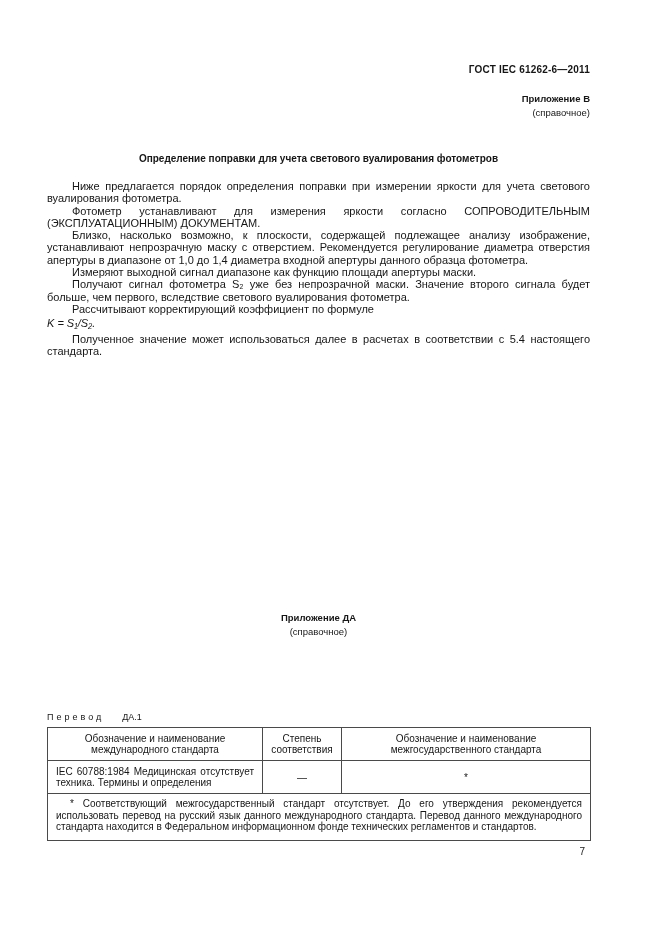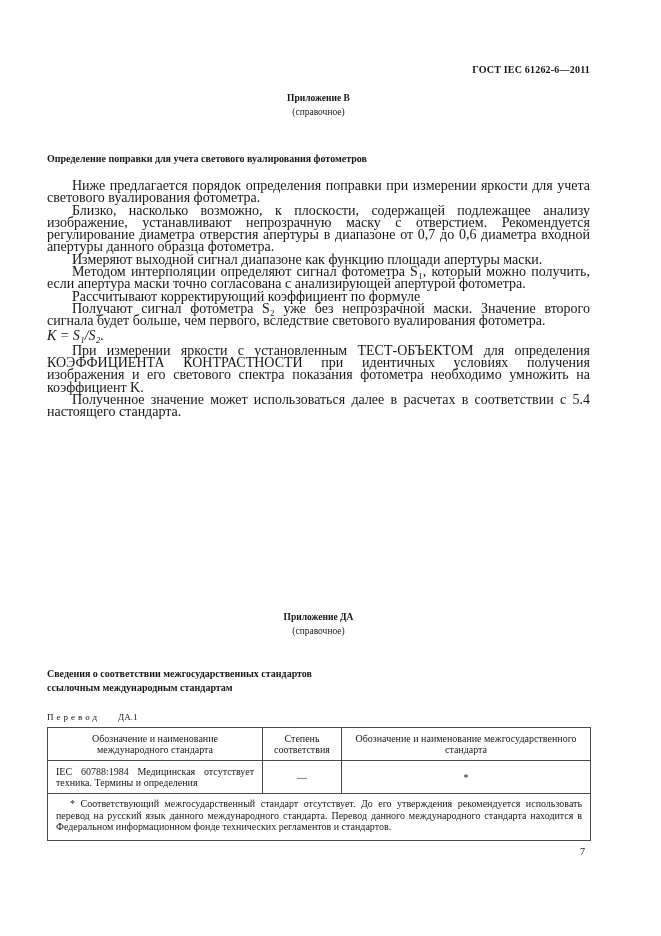--- a/index.html
+++ b/index.html
@@ -1,33 +1,33 @@
 <!DOCTYPE html>
 <html><head>
 <meta charset="utf-8">
 <style>
   * { margin:0; padding:0; box-sizing:border-box; }
   html, body { background:#ffffff; }
   .page {
     position:relative; width:661px; height:936px; background:#ffffff;
-    font-family:Liberation Serif, serif; color:#161616;
+    font-family:Liberation Sans, sans-serif; color:#161616;
     overflow:hidden;
   }
   .doc-number { position:absolute; top:64px; right:71px; font-size:10px; font-weight:700; letter-spacing:0.2px; }
 
   .appendix-head { position:absolute; left:47px; width:543px; text-align:center; font-size:9.5px; line-height:13.5px; }
   .appendix-head .app-label { font-weight:700; }
-  .pos-appendix-b { top:92px; }
+  .pos-appendix-b { top:92px;text-align:right; }
   .pos-appendix-da { top:611px; }
 
-  .section-heading { position:absolute; left:47px; width:543px; font-weight:700; font-size:10px; line-height:13.5px; }
+  .section-heading { position:absolute; left:47px; width:543px; text-align:center; font-weight:700; font-size:10px; line-height:13.5px; }
   .pos-heading-b { top:152px; }
   .pos-heading-da { top:667px; }
 
-  .body-text { position:absolute; top:180px; left:47px; width:543px; font-size:14px; line-height:12.3px; text-align:justify; }
+  .body-text { position:absolute; top:180px; left:47px; width:543px; font-size:11px; line-height:12.3px; text-align:justify; }
   .body-text p { text-indent:25px; }
   .formula { text-indent:0 !important; font-style:italic; padding:2px 0 3px; }
 
   .table-caption { position:absolute; top:712px; left:47px; font-size:9px; }
   .table-caption .cap-word { letter-spacing:3px; }
   .table-caption .cap-number { margin-left:18px; }
 
   .da-table { position:absolute; top:727px; left:47px; width:543px; border-collapse:collapse; font-size:10px; color:#161616; table-layout:fixed; }
   .da-table th, .da-table td { border:1px solid #4a4a4a; }
   .da-table th { font-weight:400; text-align:center; vertical-align:middle; padding:5px 8px; line-height:11px; }
@@ -48,39 +48,34 @@
 
   <div class="appendix-head pos-appendix-b">
     <div class="app-label">Приложение В</div>
     <div>(справочное)</div>
   </div>
 
   <div class="section-heading pos-heading-b">Определение поправки для учета светового вуалирования фотометров</div>
 
   <div class="body-text">
     <p>Ниже предлагается порядок определения поправки при измерении яркости для учета светового вуалирования фотометра.</p>
-    <p>Близко, насколько возможно, к плоскости, содержащей подлежащее анализу изображение, устанавливают непрозрачную маску с отверстием. Рекомендуется регулирование диаметра отверстия апертуры в диапазоне от 0,7 до 0,6 диаметра входной апертуры данного образца фотометра.</p>
+    <p>Фотометр устанавливают для измерения яркости согласно СОПРОВОДИТЕЛЬНЫМ (ЭКСПЛУАТАЦИОННЫМ) ДОКУМЕНТАМ.</p>
+    <p>Близко, насколько возможно, к плоскости, содержащей подлежащее анализу изображение, устанавливают непрозрачную маску с отверстием. Рекомендуется регулирование диаметра отверстия апертуры в диапазоне от 1,0 до 1,4 диаметра входной апертуры данного образца фотометра.</p>
     <p>Измеряют выходной сигнал диапазоне как функцию площади апертуры маски.</p>
-    <p>Методом интерполяции определяют сигнал фотометра S₁, который можно получить, если апертура маски точно согласована с анализирующей апертурой фотометра.</p>
+    <p>Получают сигнал фотометра S₂ уже без непрозрачной маски. Значение второго сигнала будет больше, чем первого, вследствие светового вуалирования фотометра.</p>
     <p>Рассчитывают корректирующий коэффициент по формуле</p>
-    <p>Получают сигнал фотометра S₂ уже без непрозрачной маски. Значение второго сигнала будет больше, чем первого, вследствие светового вуалирования фотометра.</p>
     <p class="formula">K = S₁/S₂.</p>
-    <p>При измерении яркости с установленным ТЕСТ-ОБЪЕКТОМ для определения КОЭФФИЦИЕНТА КОНТРАСТНОСТИ при идентичных условиях получения изображения и его светового спектра показания фотометра необходимо умножить на коэффициент K.</p>
     <p>Полученное значение может использоваться далее в расчетах в соответствии с 5.4 настоящего стандарта.</p>
   </div>
 
   <div class="appendix-head pos-appendix-da">
     <div class="app-label">Приложение ДА</div>
     <div>(справочное)</div>
   </div>
 
-  <div class="section-heading pos-heading-da">
-    <div>Сведения о соответствии межгосударственных стандартов</div>
-    <div>ссылочным международным стандартам</div>
-  </div>
 
   <div class="table-caption">
     <span class="cap-word">Перевод</span><span class="cap-number">ДА.1</span>
   </div>
 
   <table class="da-table">
     <colgroup>
       <col class="col-1">
         <col class="col-2">
         <col class="col-3">

